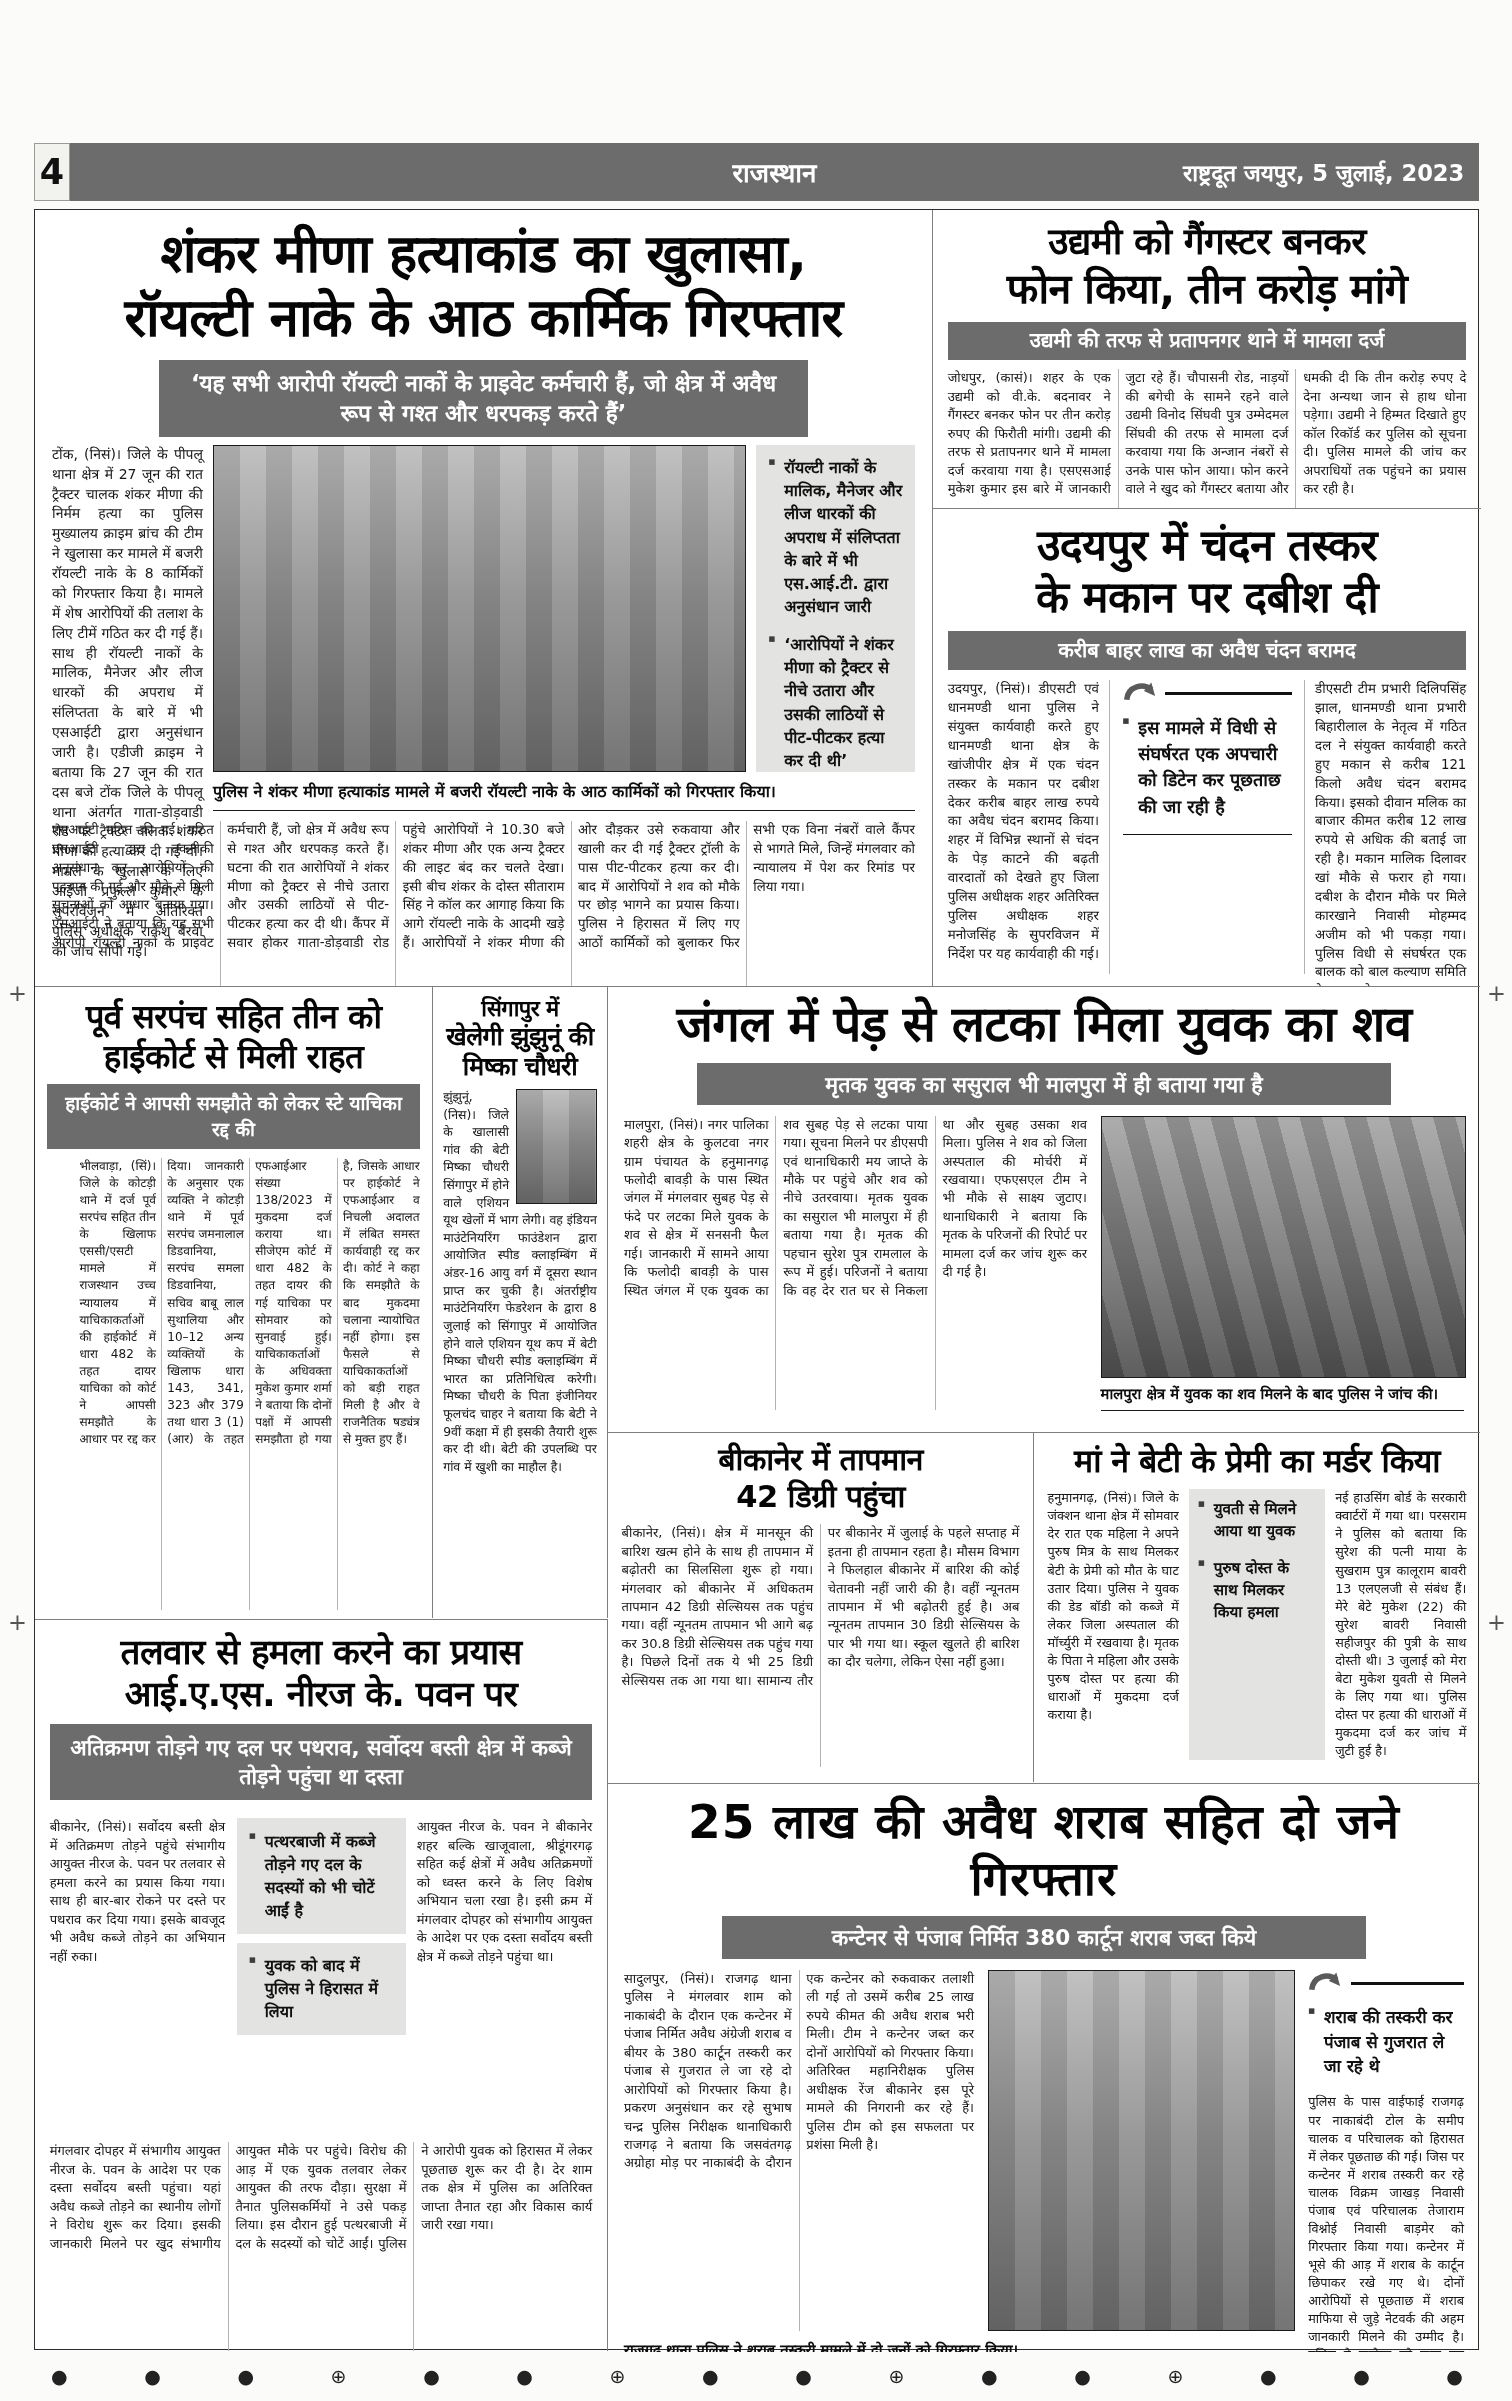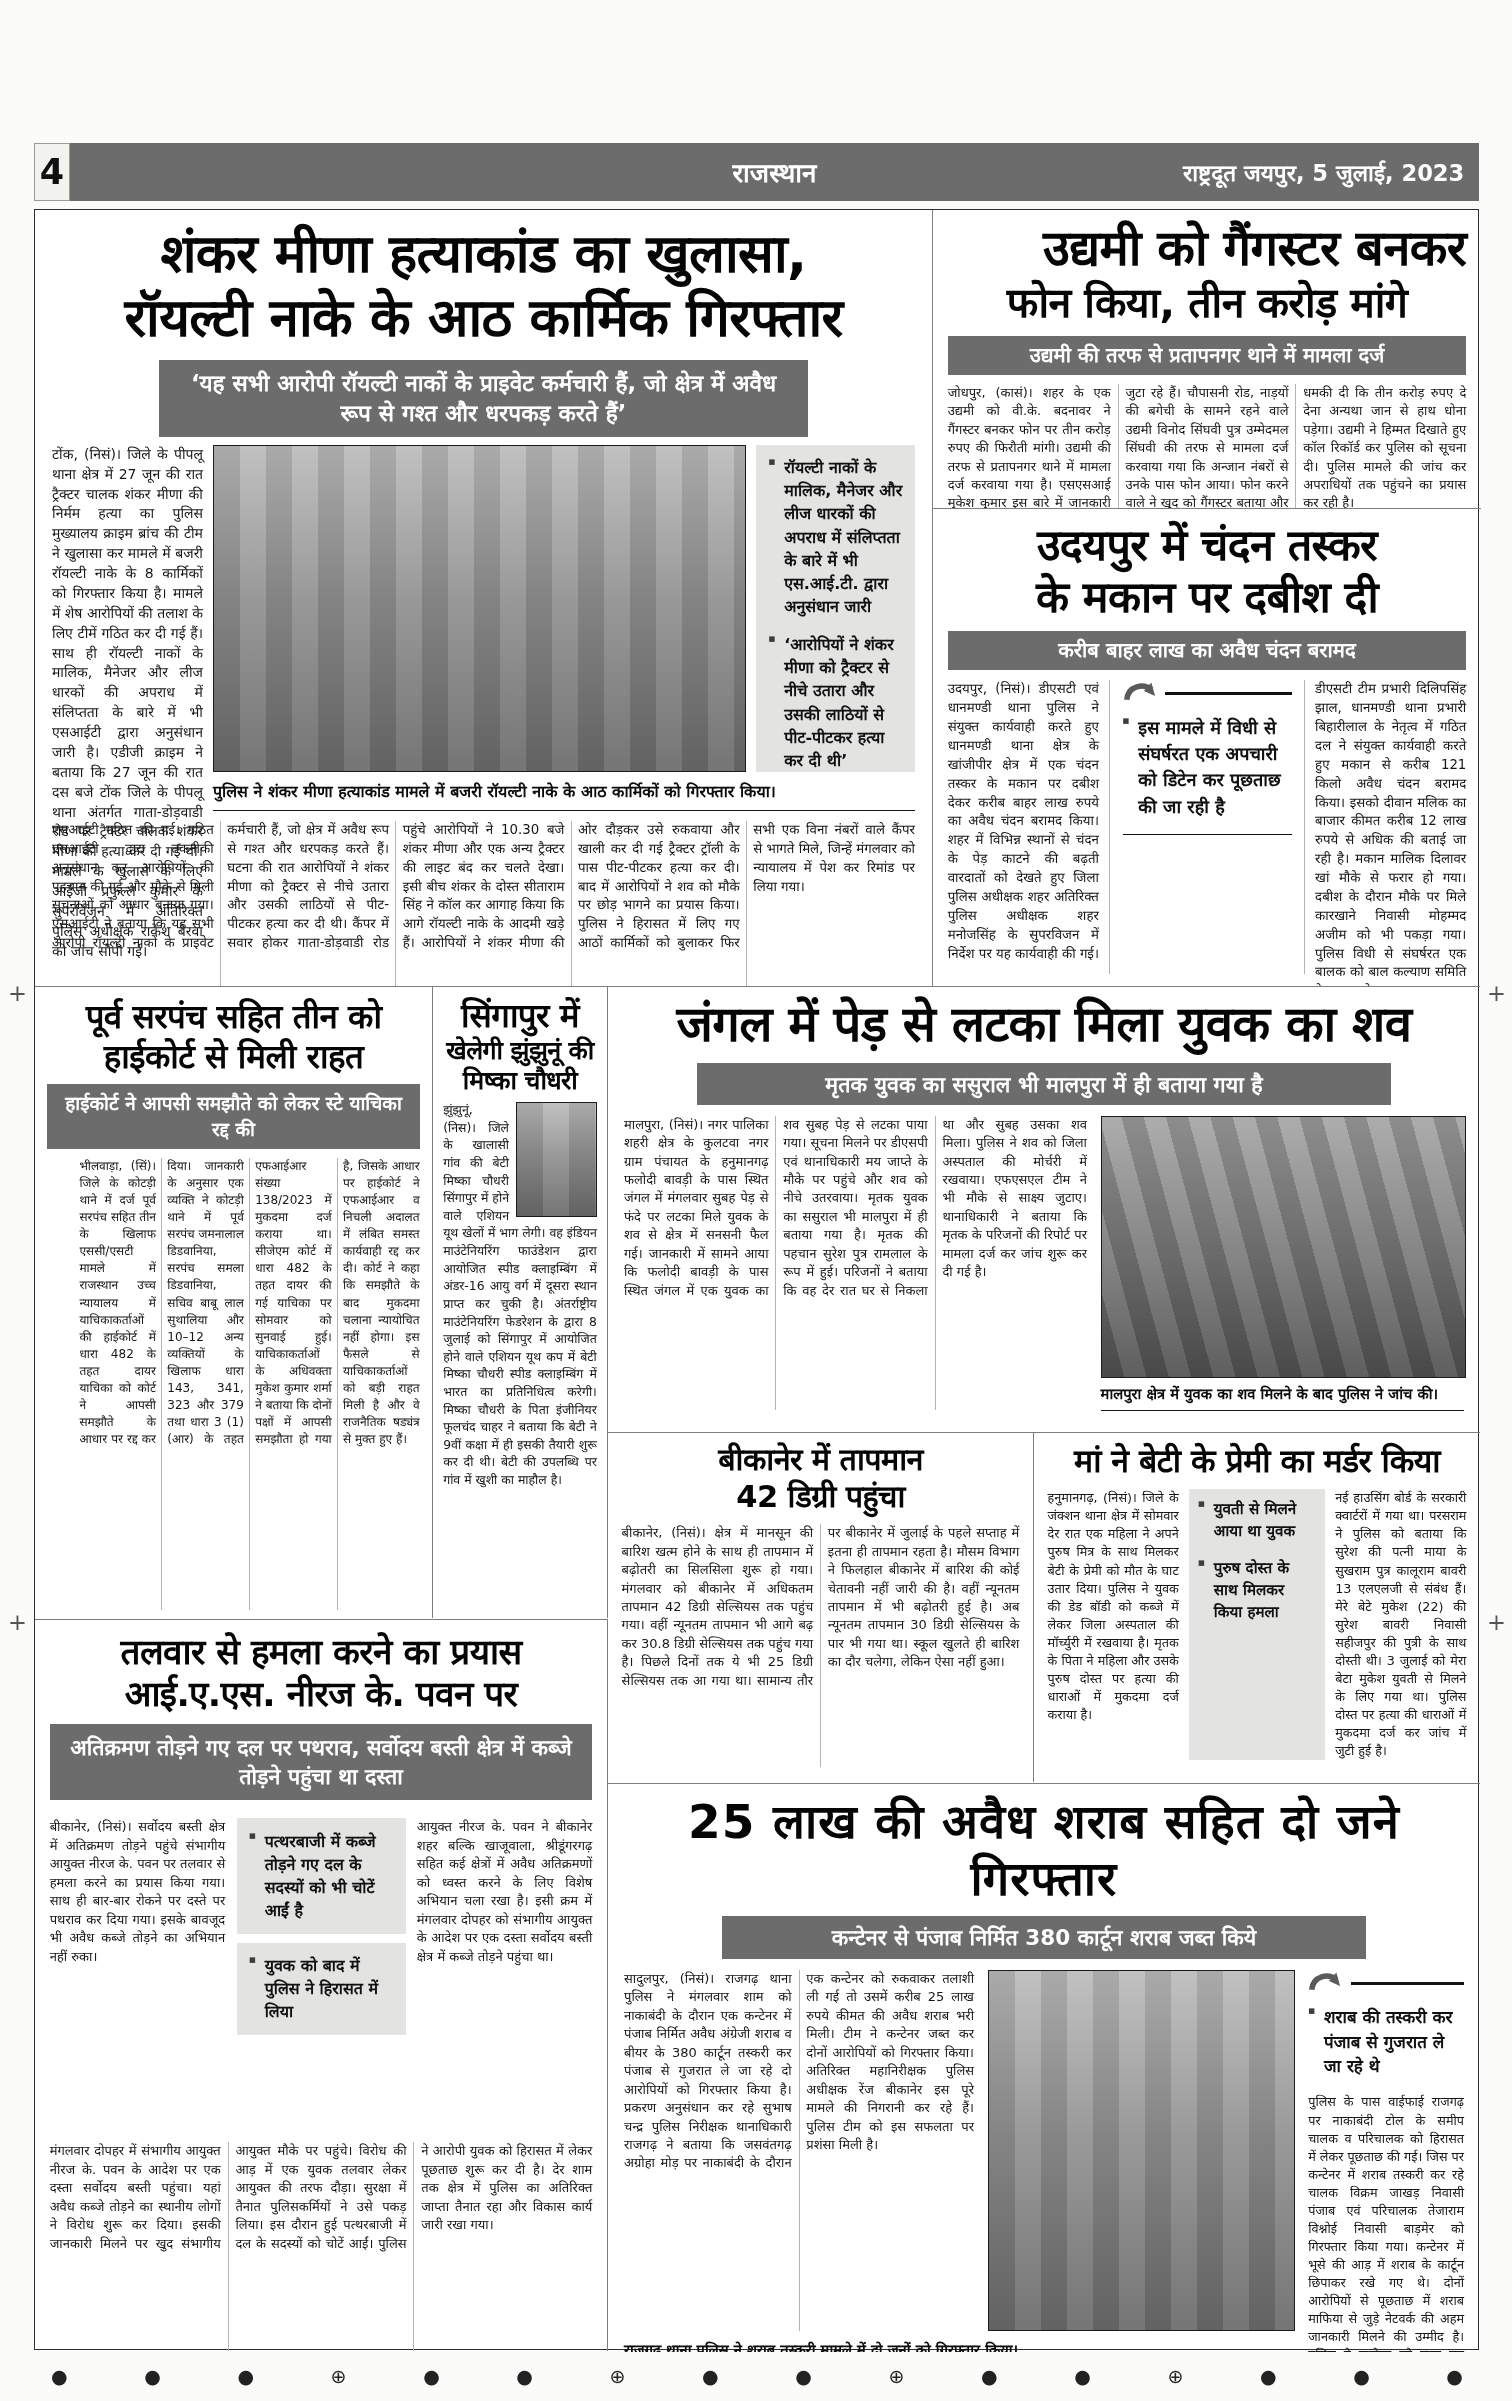--- a/index.html
+++ b/index.html
@@ -73,21 +73,21 @@
             <span class="sq">■</span>
             <span class="b-text" style="font-size:16px;">‘आरोपियों ने शंकर मीणा को ट्रैक्टर से नीचे उतारा और उसकी लाठियों से पीट-पीटकर हत्या कर दी थी’</span>
           </div>
         </div>
       </div>
       <div class="caption" style="margin:8px 0 0 161px;font-size:16px;border-bottom:1.7px solid #1a1a1a;padding-bottom:8px;">पुलिस ने शंकर मीणा हत्याकांड मामले में बजरी रॉयल्टी नाके के आठ कार्मिकों को गिरफ्तार किया।</div>
       <div class="bodytxt cols5" style="margin-top:10.2px;font-size:13.3px;height:237px;">एसआईटी गठित की गई। गठित एसआईटी द्वारा तकनीकी अनुसंधान कर आरोपियों की पहचान की गई और मौके से मिली सूचनाओं को आधार बनाया गया। एसआईटी ने बताया कि यह सभी आरोपी रॉयल्टी नाकों के प्राइवेट कर्मचारी हैं, जो क्षेत्र में अवैध रूप से गश्त और धरपकड़ करते हैं। घटना की रात आरोपियों ने शंकर मीणा को ट्रैक्टर से नीचे उतारा और उसकी लाठियों से पीट-पीटकर हत्या कर दी थी। कैंपर में सवार होकर गाता-डोड़वाडी रोड पहुंचे आरोपियों ने 10.30 बजे शंकर मीणा और एक अन्य ट्रैक्टर की लाइट बंद कर चलते देखा। इसी बीच शंकर के दोस्त सीताराम सिंह ने कॉल कर आगाह किया कि आगे रॉयल्टी नाके के आदमी खड़े हैं। आरोपियों ने शंकर मीणा की ओर दौड़कर उसे रुकवाया और खाली कर दी गई ट्रैक्टर ट्रॉली के पास पीट-पीटकर हत्या कर दी। बाद में आरोपियों ने शव को मौके पर छोड़ भागने का प्रयास किया। पुलिस ने हिरासत में लिए गए आठों कार्मिकों को बुलाकर फिर सभी एक विना नंबरों वाले कैंपर से भागते मिले, जिन्हें मंगलवार को न्यायालय में पेश कर रिमांड पर लिया गया।</div>
     </section>
 
     <section class="story" style="left:898px;top:0;width:548px;height:299px;border-bottom:0.6px solid #7e7e7e;padding:10.2px 14.7px;">
-      <div class="hl" style="font-size:49px;text-align:right;">उद्यमी को गैंगस्टर बनकर</div>
+      <div class="hl" style="font-size:37px;">उद्यमी को गैंगस्टर बनकर</div>
       <div class="hl" style="font-size:41px;">फोन किया, तीन करोड़ मांगे</div>
       <div class="graybar" style="margin-top:8px;padding:5.6px 9px;font-size:20.3px;">उद्यमी की तरफ से प्रतापनगर थाने में मामला दर्ज</div>
       <div class="bodytxt cols3" style="margin-top:9px;font-size:13px;height:141px;">जोधपुर, (कासं)। शहर के एक उद्यमी को वी.के. बदनावर ने गैंगस्टर बनकर फोन पर तीन करोड़ रुपए की फिरौती मांगी। उद्यमी की तरफ से प्रतापनगर थाने में मामला दर्ज करवाया गया है। एसएसआई मुकेश कुमार इस बारे में जानकारी जुटा रहे हैं। चौपासनी रोड, नाड़यों की बगेची के सामने रहने वाले उद्यमी विनोद सिंघवी पुत्र उम्मेदमल सिंघवी की तरफ से मामला दर्ज करवाया गया कि अन्जान नंबरों से उनके पास फोन आया। फोन करने वाले ने खुद को गैंगस्टर बताया और धमकी दी कि तीन करोड़ रुपए दे देना अन्यथा जान से हाथ धोना पड़ेगा। उद्यमी ने हिम्मत दिखाते हुए कॉल रिकॉर्ड कर पुलिस को सूचना दी। पुलिस मामले की जांच कर अपराधियों तक पहुंचने का प्रयास कर रही है।</div>
     </section>
 
     <section class="story" style="left:898px;top:299px;width:548px;height:477px;padding:11.3px 14.7px;">
       <div class="hl" style="font-size:43px;">उदयपुर में चंदन तस्कर</div>
       <div class="hl" style="font-size:43px;">के मकान पर दबीश दी</div>
       <div class="graybar" style="margin-top:8px;padding:5.6px 9px;font-size:20.3px;">करीब बाहर लाख का अवैध चंदन बरामद</div>
       <div style="display:flex;gap:12.4px;margin-top:10.2px;height:294px;">
@@ -111,21 +111,21 @@
     </section>
 
     <section class="story" style="left:0;top:776px;width:398px;height:632px;border-top:0.6px solid #7e7e7e;border-right:0.6px solid #7e7e7e;padding:10.2px 12.4px;">
       <div class="hl" style="font-size:33px;">पूर्व सरपंच सहित तीन को</div>
       <div class="hl" style="font-size:33px;">हाईकोर्ट से मिली राहत</div>
       <div class="graybar" style="margin-top:8px;padding:6.8px 9px;font-size:19px;">हाईकोर्ट ने आपसी समझौते को लेकर स्टे याचिका रद्द की</div>
       <div class="bodytxt cols4" style="margin-top:9px;font-size:12px;height:452px;">भीलवाड़ा, (सिं)। जिले के कोटड़ी थाने में दर्ज पूर्व सरपंच सहित तीन के खिलाफ एससी/एसटी मामले में राजस्थान उच्च न्यायालय में याचिकाकर्ताओं की हाईकोर्ट में धारा 482 के तहत दायर याचिका को कोर्ट ने आपसी समझौते के आधार पर रद्द कर दिया। जानकारी के अनुसार एक व्यक्ति ने कोटड़ी थाने में पूर्व सरपंच जमनालाल डिडवानिया, सरपंच समला डिडवानिया, सचिव बाबू लाल सुथालिया और 10–12 अन्य व्यक्तियों के खिलाफ धारा 143, 341, 323 और 379 तथा धारा 3 (1) (आर) के तहत एफआईआर संख्या 138/2023 में मुकदमा दर्ज कराया था। सीजेएम कोर्ट में धारा 482 के तहत दायर की गई याचिका पर सोमवार को सुनवाई हुई। याचिकाकर्ताओं के अधिवक्ता मुकेश कुमार शर्मा ने बताया कि दोनों पक्षों में आपसी समझौता हो गया है, जिसके आधार पर हाईकोर्ट ने एफआईआर व निचली अदालत में लंबित समस्त कार्यवाही रद्द कर दी। कोर्ट ने कहा कि समझौते के बाद मुकदमा चलाना न्यायोचित नहीं होगा। इस फैसले से याचिकाकर्ताओं को बड़ी राहत मिली है और वे राजनैतिक षड्यंत्र से मुक्त हुए हैं।</div>
     </section>
 
     <section class="story" style="left:398px;top:776px;width:175px;height:632px;border-top:0.6px solid #7e7e7e;border-right:0.6px solid #7e7e7e;padding:9px 10.2px;">
-      <div class="hl" style="font-size:33px;">सिंगापुर में</div>
+      <div class="hl" style="font-size:22px;">सिंगापुर में</div>
       <div class="hl" style="font-size:25px;">खेलेगी झुंझुनूं की</div>
       <div class="hl" style="font-size:25px;">मिष्का चौधरी</div>
       <div class="photo" style="float:right;width:79px;height:113px;margin:6.8px 0 5.6px 6.8px;"></div>
       <div class="bodytxt" style="margin-top:5.6px;font-size:12.4px;">झुंझुनूं, (निस)। जिले के खालासी गांव की बेटी मिष्का चौधरी सिंगापुर में होने वाले एशियन यूथ खेलों में भाग लेगी। वह इंडियन माउंटेनियरिंग फाउंडेशन द्वारा आयोजित स्पीड क्लाइम्बिंग में अंडर-16 आयु वर्ग में दूसरा स्थान प्राप्त कर चुकी है। अंतर्राष्ट्रीय माउंटेनियरिंग फेडरेशन के द्वारा 8 जुलाई को सिंगापुर में आयोजित होने वाले एशियन यूथ कप में बेटी मिष्का चौधरी स्पीड क्लाइम्बिंग में भारत का प्रतिनिधित्व करेगी। मिष्का चौधरी के पिता इंजीनियर फूलचंद चाहर ने बताया कि बेटी ने 9वीं कक्षा में ही इसकी तैयारी शुरू कर दी थी। बेटी की उपलब्धि पर गांव में खुशी का माहौल है।</div>
     </section>
 
     <section class="story" style="left:573px;top:776px;width:872px;height:446px;border-top:0.6px solid #7e7e7e;padding:9px 16px;">
       <div class="hl" style="font-size:49px;">जंगल में पेड़ से लटका मिला युवक का शव</div>
       <div class="graybar" style="width:80%;margin:8px auto 0;padding:6.8px 11.3px;font-size:21.5px;">मृतक युवक का ससुराल भी मालपुरा में ही बताया गया है</div>
       <div style="display:flex;gap:13.6px;margin-top:10.2px;">

